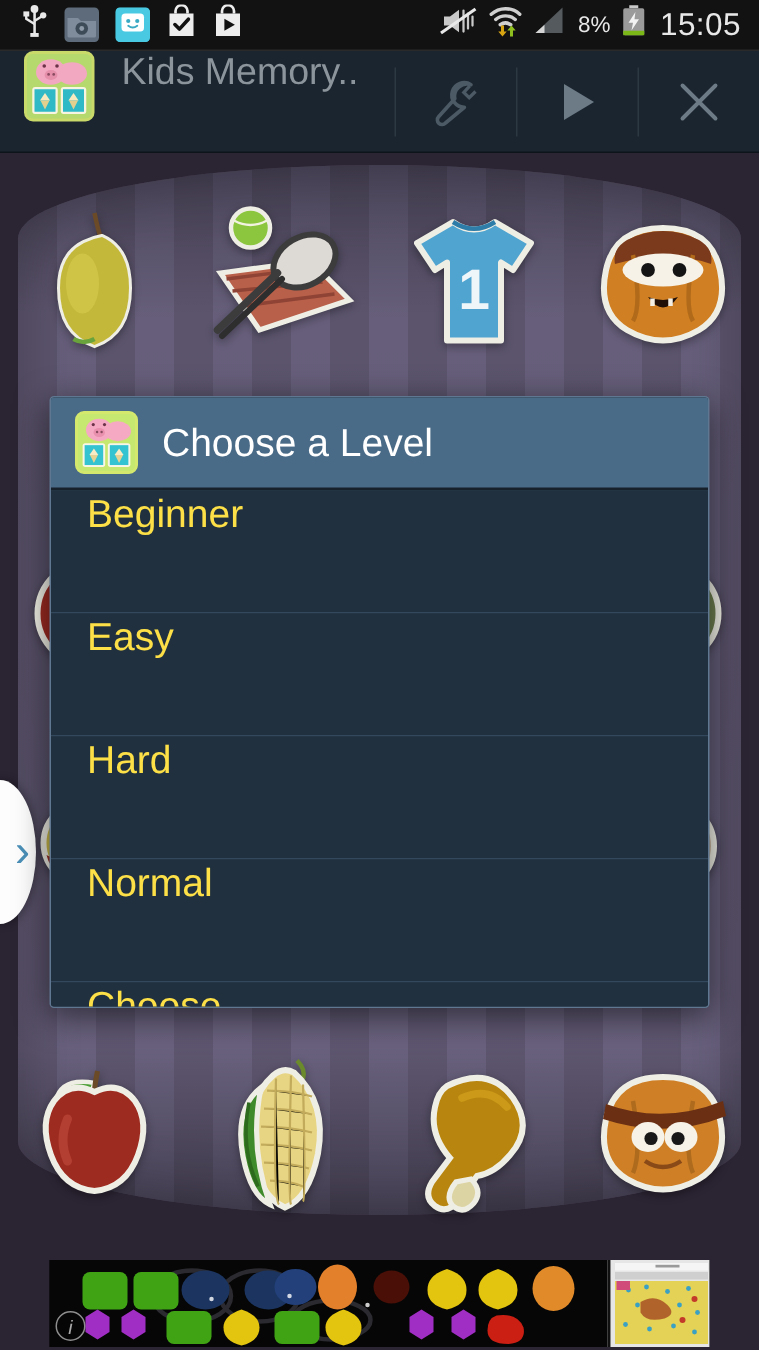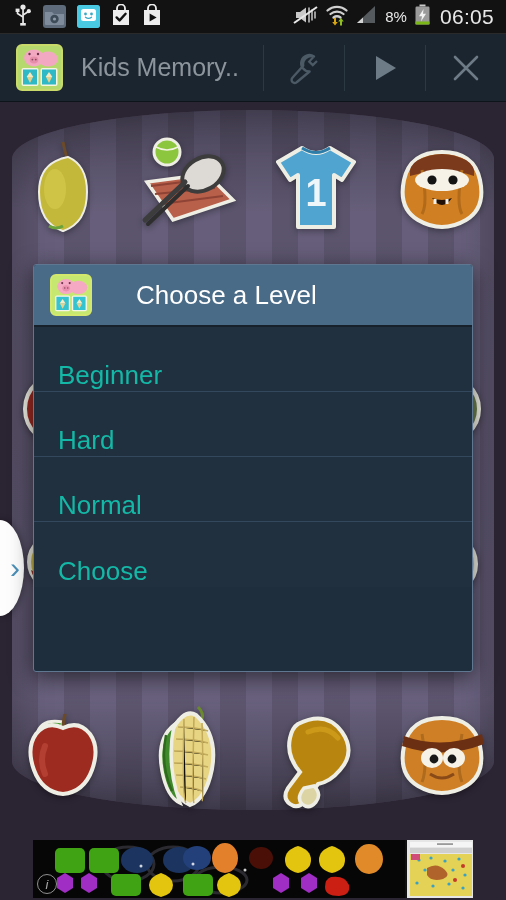--- a/index.html
+++ b/index.html
@@ -40,21 +40,21 @@
     color:#e8e8e8; font-size:21px; letter-spacing:0.3px;
     margin-left:2px; font-weight:400;
   }
   #sb-batt-pct { color:#e8e8e8; font-size:15px; }
 
   
   #actionbar {
     position:absolute; top:34px; left:0; width:506px; height:68px;
     background:#1b252f;
     border-bottom:1px solid #0d141a;
-    display:flex; align-items:center;
+    display:flex; align-items:flex-start;
   }
   #ab-icon {
     width:47px; height:47px; margin-left:16px;
     border-radius:6px; border:2px solid #c9d96a;
     background:#b9d96b; overflow:hidden; position:relative;
     flex:none;
   }
   #ab-title {
     color:#8d959c; font-size:25px; margin-left:18px;
     white-space:nowrap; overflow:hidden;
@@ -123,34 +123,33 @@
     border-radius:3px;
     box-shadow:0 5px 22px rgba(0,0,0,0.55);
     z-index:6;
     overflow:hidden;
   }
   #dlg-header {
     height:62px; background:#4a6b87;
     display:flex; align-items:center;
     padding-left:16px;
     border-bottom:2px solid #16212c;
-    gap:28px;
   }
   #dlg-icon {
     width:42px; height:42px; border-radius:6px;
     border:2px solid #d5e86e; background:#c6e86f;
     overflow:hidden; position:relative; flex:none;
   }
   #dlg-title {
     color:#ffffff; font-size:26px; margin-left:16px; font-weight:400;
   }
   .dlg-item {
-    height:65px; display:flex; align-items:flex-end;
+    height:82px; display:flex; align-items:flex-start;
     padding-left:24px;
-    color:#14b8a6; font-size:26px;
+    color:#fde047; font-size:26px;
     background:#20303f;
     border-bottom:1px solid #33485c;
   }
   .dlg-item:last-child { border-bottom:none; }
 
   
   #adbar {
     position:absolute; left:0; bottom:0; width:506px; height:62px;
     background:#2b2433;
     display:flex; align-items:center; justify-content:center;
@@ -254,21 +253,21 @@
       </span>
       <span id="sb-batt-pct">8%</span>
       <span class="sb-ico">
         <svg width="17" height="22" viewBox="0 0 17 22">
           <rect x="5.5" y="0.5" width="6" height="2" fill="#c9c9c9"></rect>
           <rect x="1.5" y="2.5" width="14" height="18" rx="1.2" fill="#9b9b9b"></rect>
           <rect x="1.5" y="17.5" width="14" height="3" fill="#7ab717"></rect>
           <path d="M9.6 5 L5 12.2 h3 l-1 5.2 l5 -7.6 h-3 Z" fill="#f3f3f3"></path>
         </svg>
       </span>
-      <span id="sb-time">06:05</span>
+      <span id="sb-time">15:05</span>
     </div>
   </div>
 
   <div id="actionbar">
     <div id="ab-icon">
       <svg width="43" height="43" viewBox="0 0 43 43">
         <rect width="43" height="43" fill="#b6d96e"></rect>
         <ellipse cx="16" cy="12" rx="10" ry="8.5" fill="#f2a8c0"></ellipse>
         <ellipse cx="30" cy="13" rx="10" ry="7.5" fill="#f2a8c0"></ellipse>
         <ellipse cx="16" cy="14" rx="4.3" ry="3.4" fill="#e58fab"></ellipse>
@@ -475,20 +474,23 @@
           <path d="M9 31 l3 6 l3 -6 Z" fill="#e6d394"></path>
           <path d="M28 31 l3 6 l3 -6 Z" fill="#e6d394"></path>
         </svg>
       </div>
       <div id="dlg-title">Choose a Level</div>
     </div>
 
     <div id="dlg-list">
       <div class="dlg-item">
         <span>Beginner</span>
+      </div>
+      <div class="dlg-item">
+        <span>Easy</span>
       </div>
       <div class="dlg-item">
         <span>Hard</span>
       </div>
       <div class="dlg-item">
         <span>Normal</span>
       </div>
       <div class="dlg-item">
         <span>Choose</span>
       </div>

